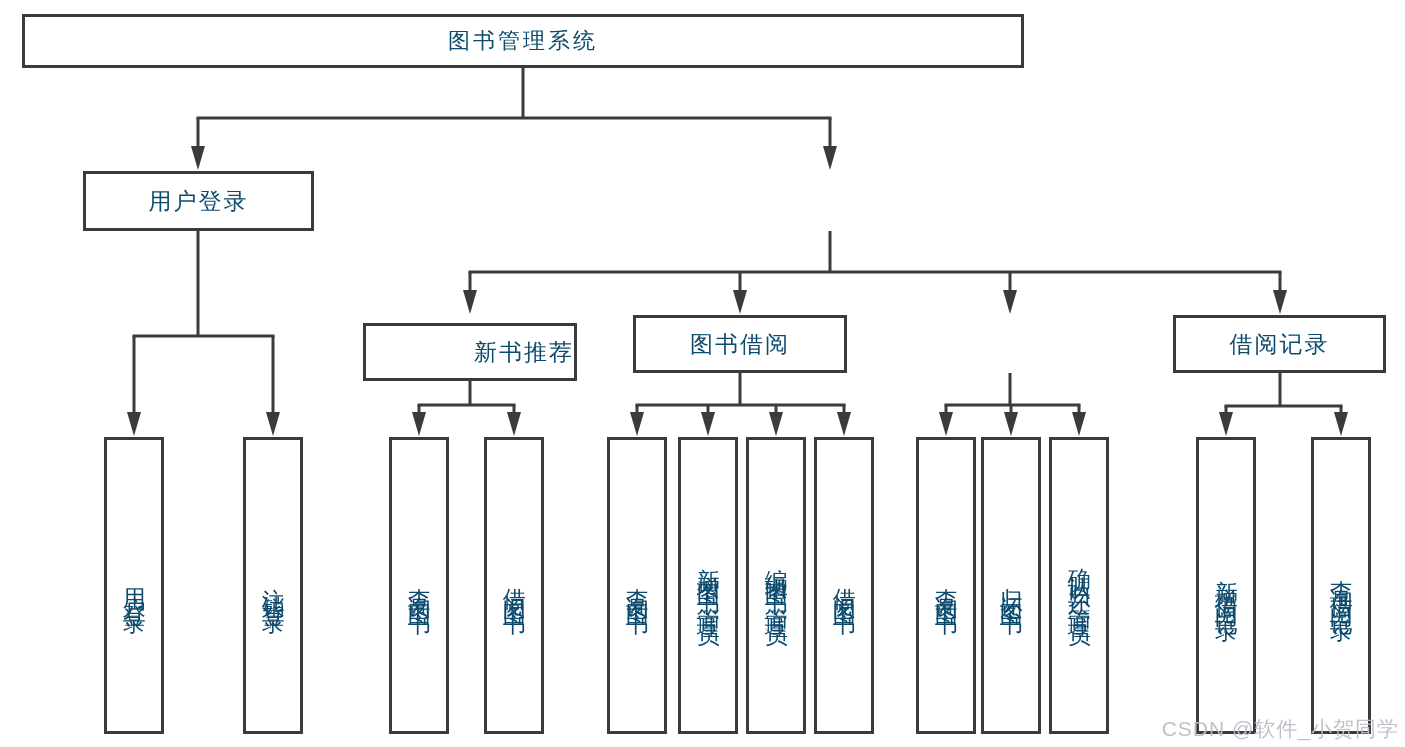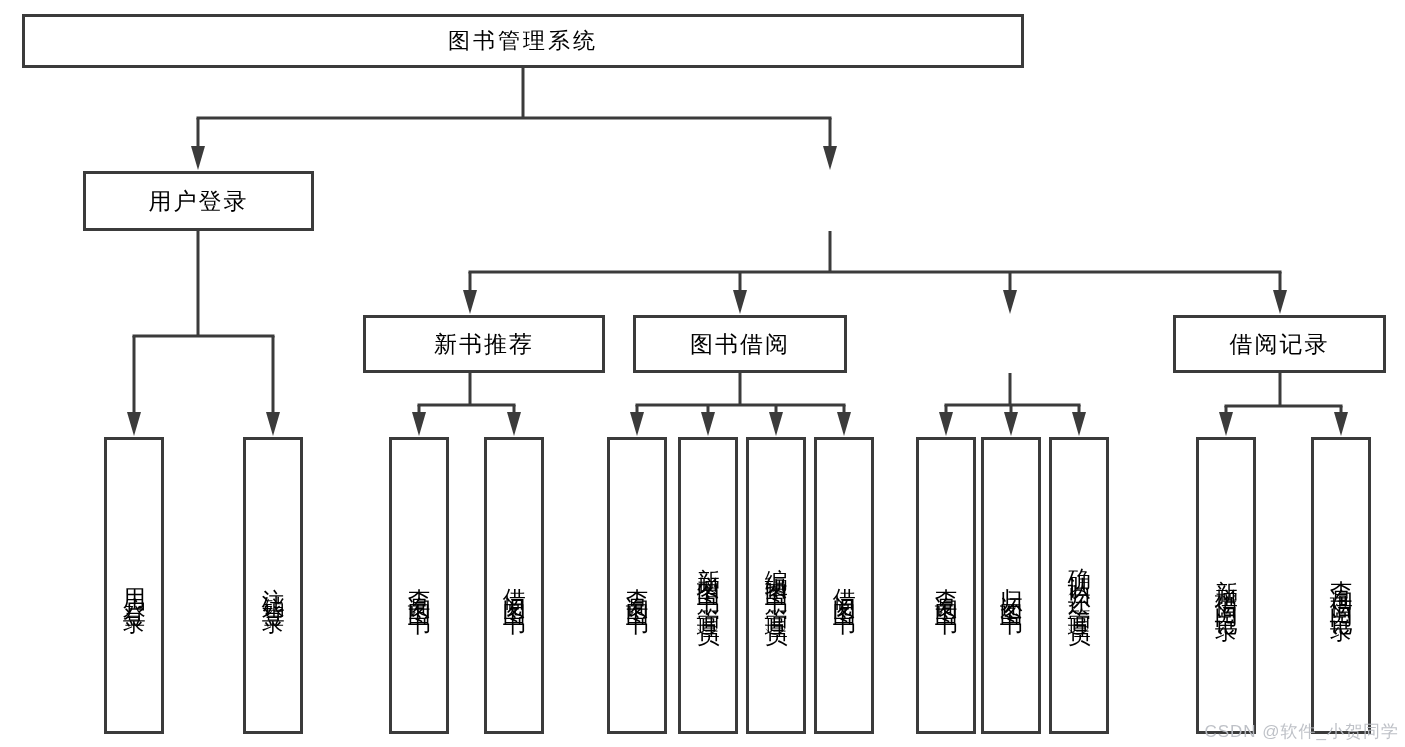--- a/index.html
+++ b/index.html
@@ -22,21 +22,21 @@
     z-index: 1;
   }
   .box {
     position: absolute;
     box-sizing: border-box;
     border: 3px solid #3b3b3b;
     background: #ffffff;
     display: flex;
     align-items: center;
     justify-content: center;
-    color: #000000;
+    color: #0c4a6e;
     z-index: 2;
   }
   .box .label {
     font-size: 23px;
     letter-spacing: 2px;
     white-space: nowrap;
   }
   .root .label {
     font-size: 22px;
     letter-spacing: 3px;
@@ -51,21 +51,21 @@
     text-orientation: mixed;
     font-size: 23px;
     letter-spacing: 8px;
     line-height: 1.1;
     white-space: nowrap;
   }
   .watermark {
     position: absolute;
     right: 6px;
     bottom: 4px;
-    font-size: 17px;
+    font-size: 21px;
     letter-spacing: 1px;
     color: rgba(186, 190, 196, 0.95);
     z-index: 5;
     white-space: nowrap;
   }
 </style>
 </head>
 <body>
 
 <div class="canvas">
@@ -137,21 +137,21 @@
   </svg>
 
   <div class="box root" style="left:22px; top:14px; width:1002px; height:54px;">
     <span class="label">图书管理系统</span>
   </div>
 
   <div class="box" style="left:83px; top:171px; width:231px; height:60px;">
     <span class="label">用户登录</span>
   </div>
 
-  <div class="box" style="left:363px; top:315px; width:242px; height:58px;">
+  <div class="box" style="left:363px; top:323px; width:214px; height:58px;justify-content:flex-end;">
     <span class="label">新书推荐</span>
   </div>
   <div class="box" style="left:633px; top:315px; width:214px; height:58px;">
     <span class="label">图书借阅</span>
   </div>
   <div class="box" style="left:1173px; top:315px; width:213px; height:58px;">
     <span class="label">借阅记录</span>
   </div>
 
   <div class="box leaf" style="left:104px;">

